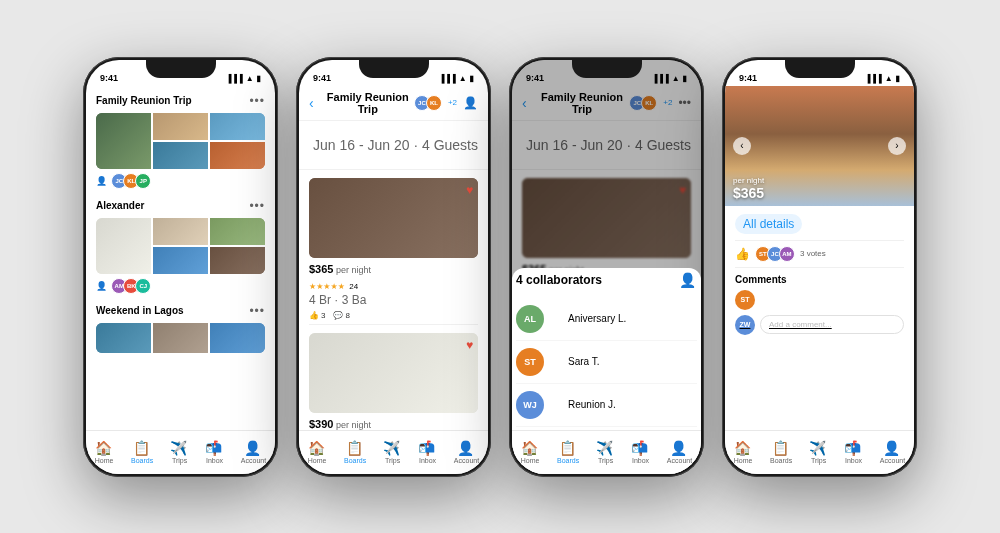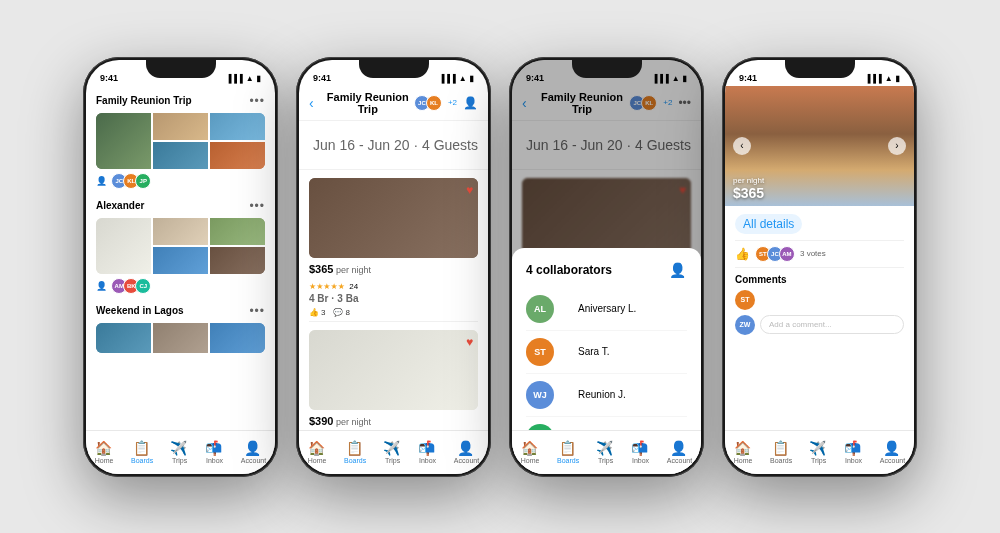--- a/index.html
+++ b/index.html
@@ -199,21 +199,21 @@
     .heart-btn {
       position: absolute;
       top: 5px;
       right: 5px;
       color: #e74c3c;
       font-size: 12px;
     }
     .listing-info { display: flex; justify-content: space-between; }
     .listing-price { font-size: 9px; color: #666; text-align: center; }
     .listing-price strong { font-size: 11px; color: #000; font-weight: 700; }
-    .listing-details { font-size: 10px; color: #666; font-weight: bold; }
+    .listing-details { font-size: 12px; color: #666; }
     .stars { color: #f5a623; font-size: 8px; }
     .listing-actions {
       display: flex;
       align-items: center;
       gap: 8px;
       padding: 4px 0;
       border-bottom: 1px solid #f0f0f0;
       margin-bottom: 0;
     }
     .action-btn {
@@ -313,21 +313,21 @@
       justify-content: center;
       font-size: 7px;
       font-weight: 700;
       color: #fff;
       flex-shrink: 0;
     }
     .comment-content { }
     .comment-author { font-size: 8px; font-weight: 700; }
     .comment-text { font-size: 7.5px; color: #444; line-height: 1.3; }
     .comment-time { font-size: 7px; color: #999; }
-    .comment-input-row { display: flex; gap: 5px; align-items: center; }
+    .comment-input-row { display: flex; gap: 5px; align-items: center; text-decoration: underline; }
     .comment-input {
       flex: 1;
       border: 1px solid #e0e0e0;
       border-radius: 12px;
       padding: 4px 8px;
       font-size: 8px;
       color: #999;
     }
 
     
@@ -339,21 +339,21 @@
       z-index: 5;
     }
     .collab-sheet {
       position: absolute;
       bottom: 0;
       left: 0;
       right: 0;
       background: #fff;
       border-radius: 12px 12px 0 0;
       z-index: 6;
-      padding: 14px;
+      padding: 4px;
     }
 
     .img-lodge-main {
       background: linear-gradient(to bottom, #c87a50 0%, #8a6040 40%, #d4aa70 70%, #a8c0d8 100%);
     }
   </style>
 </head>
 <body>
 
 <div class="phones-container">

